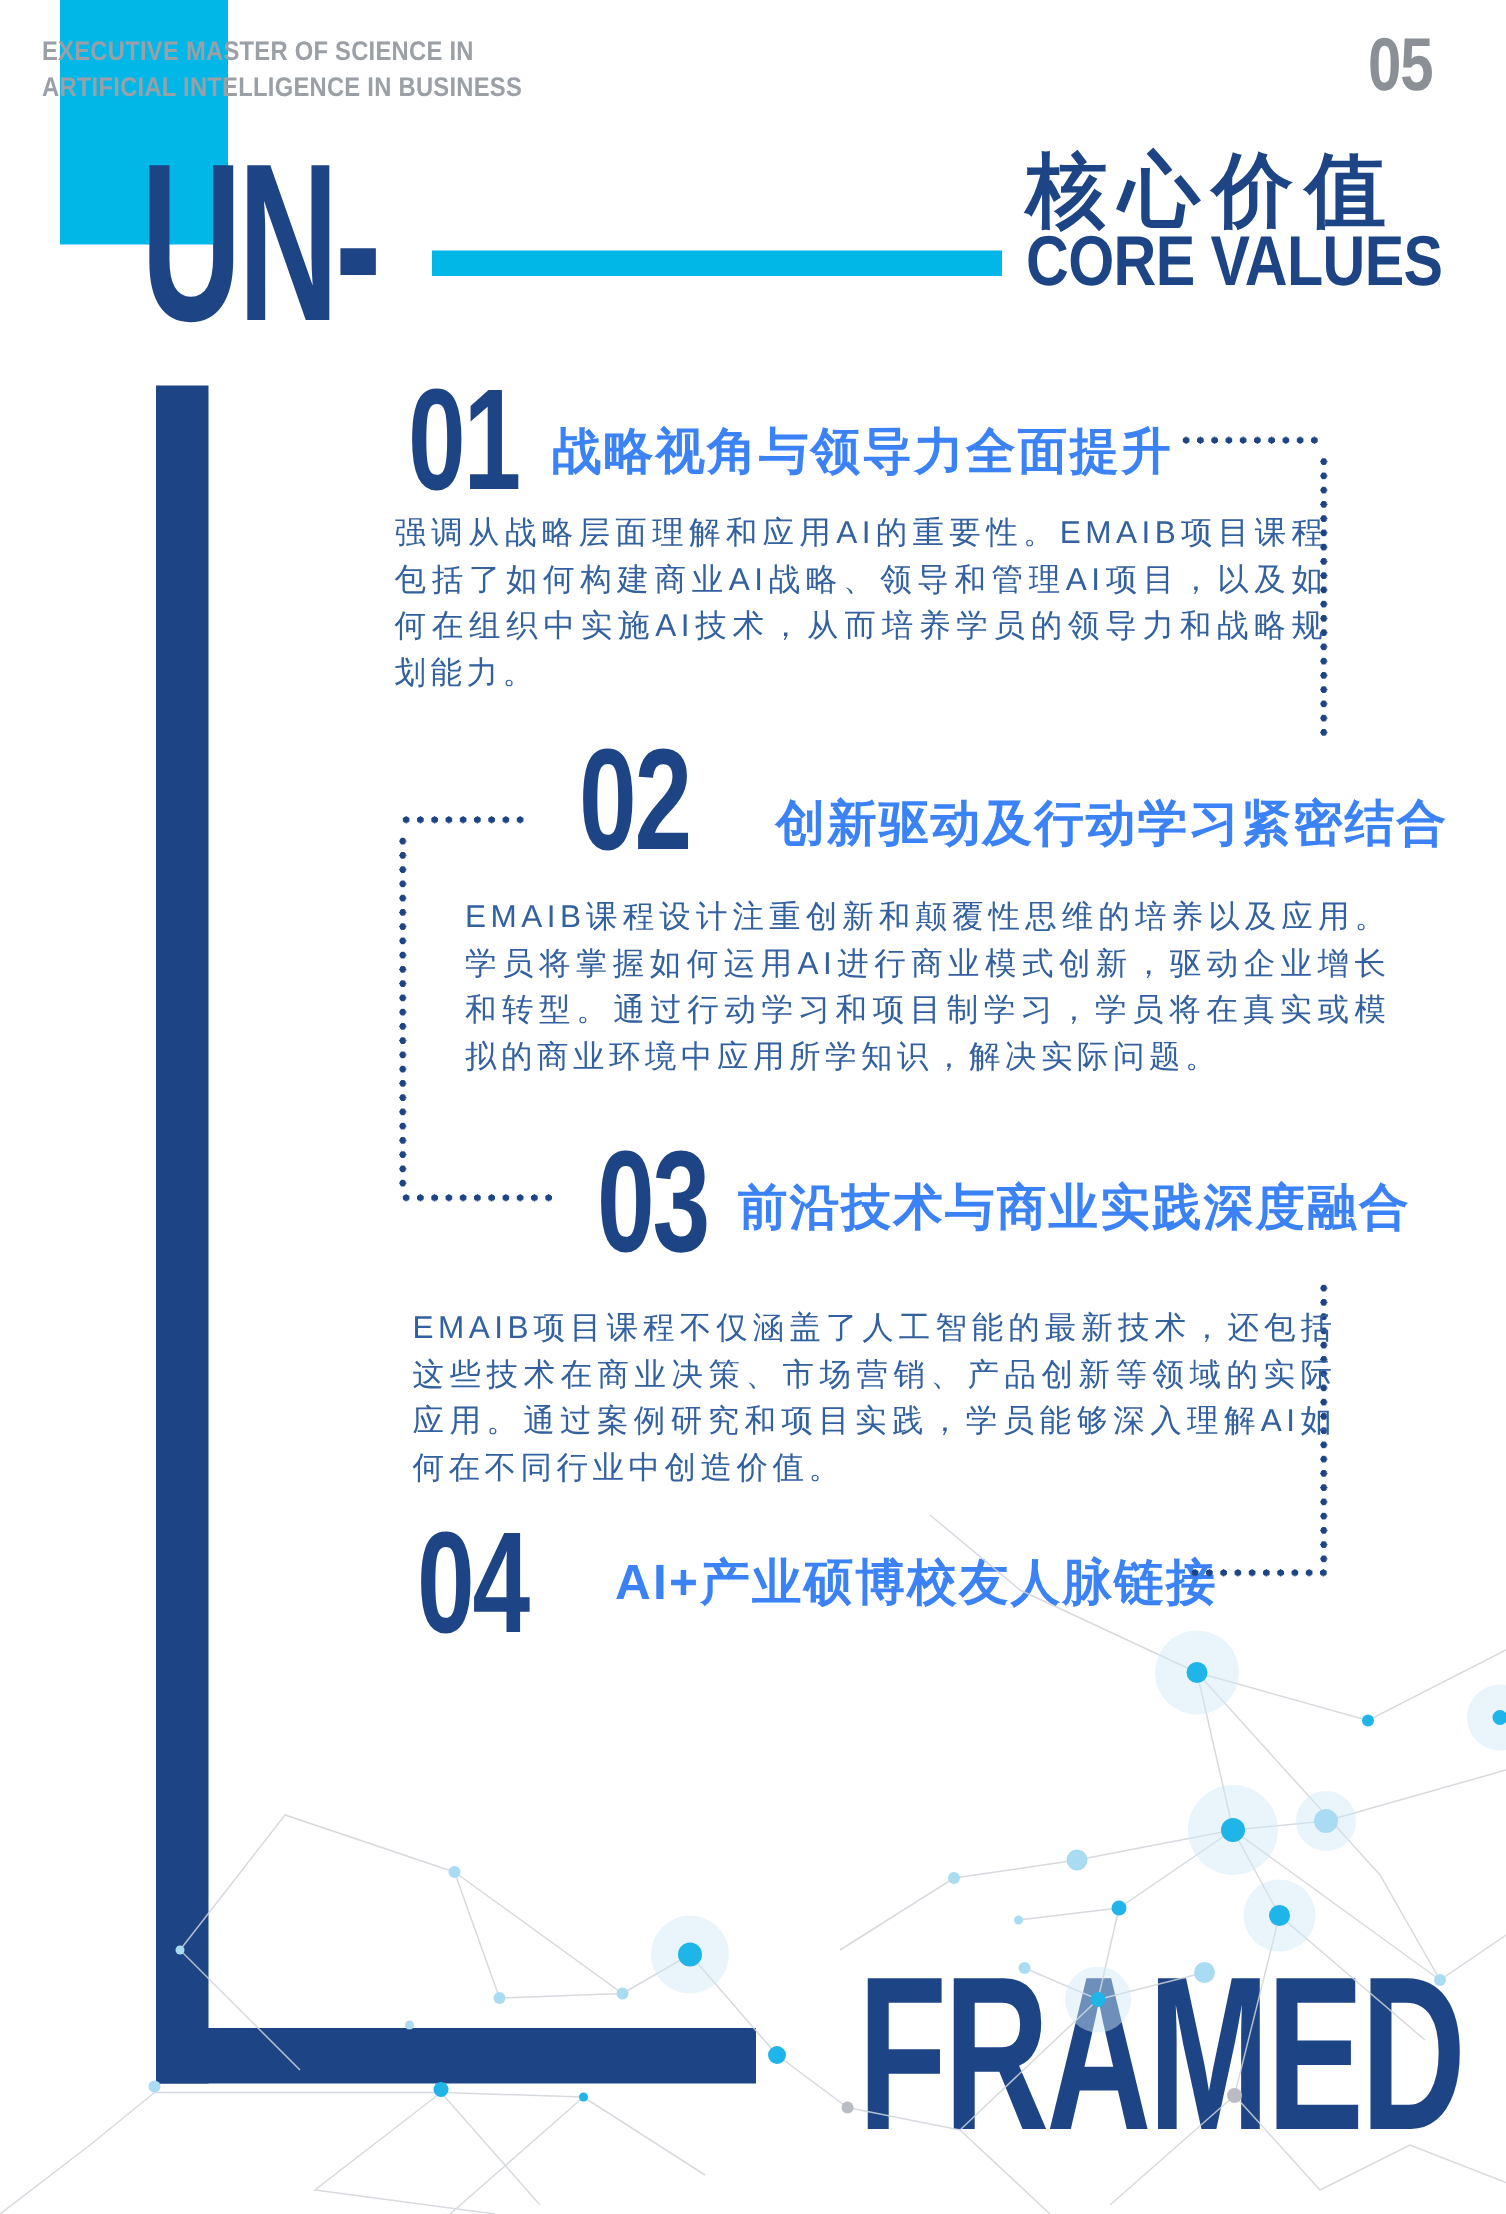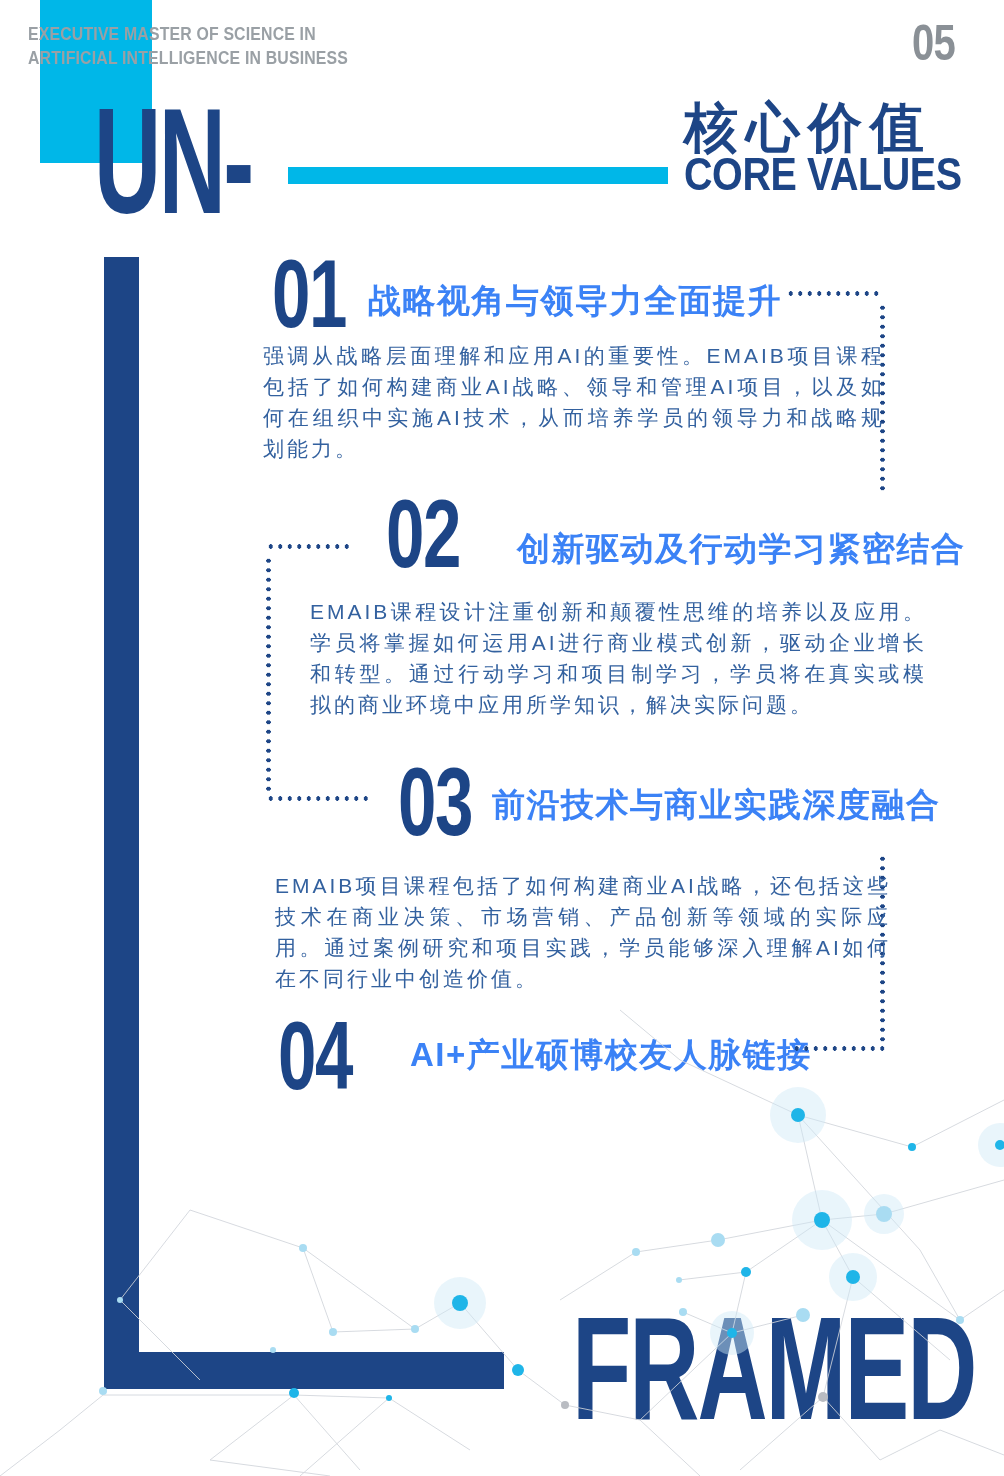--- a/index.html
+++ b/index.html
@@ -118,21 +118,21 @@
   <div class="dots-h" style="left:266px;top:544px;width:86px;"></div>
   <div class="dots-v" style="left:266px;top:556px;height:240px;"></div>
   <div class="sec-number" style="left:386px;top:488px;">02</div>
   <div class="sec-title" style="left:488px;top:530px;margin-left:29px;">创新驱动及行动学习紧密结合</div>
   <div class="sec-body" style="left:310px;top:596px;width:617px;">EMAIB课程设计注重创新和颠覆性思维的培养以及应用。学员将掌握如何运用AI进行商业模式创新，驱动企业增长和转型。通过行动学习和项目制学习，学员将在真实或模拟的商业环境中应用所学知识，解决实际问题。</div>
 
   <div class="dots-h" style="left:266px;top:796px;width:104px;"></div>
   <div class="sec-number" style="left:398px;top:756px;">03</div>
   <div class="sec-title" style="left:492px;top:786px;">前沿技术与商业实践深度融合</div>
   <div class="dots-v" style="left:880px;top:854px;height:192px;"></div>
-  <div class="sec-body" style="left:275px;top:870px;width:616px;">EMAIB项目课程包括了如何构建商业AI战略，还包括这些技术在商业决策、市场营销、产品创新等领域的实际应用。通过案例研究和项目实践，学员能够深入理解AI如何在不同行业中创造价值。</div>
+  <div class="sec-body" style="left:275px;top:870px;width:616px;">EMAIB项目课程不仅涵盖了人工智能的最新技术，还包括这些技术在商业决策、市场营销、产品创新等领域的实际应用。通过案例研究和项目实践，学员能够深入理解AI如何在不同行业中创造价值。</div>
 
   <div class="sec-number" style="left:278px;top:1010px;">04</div>
   <div class="sec-title" style="left:382px;top:1036px;margin-left:28px;">AI+产业硕博校友人脉链接</div>
   <div class="dots-h" style="left:792px;top:1046px;width:93px;"></div>
 
   <div class="framed-text">FRAMED</div>
 
   <svg class="network" width="1004" height="476" viewBox="0 1000 1004 476" xmlns="http://www.w3.org/2000/svg">
     <g stroke="#d0d4da" stroke-width="1" fill="none" opacity=".85">
       <path d="M798 1115 L912 1147 L1004 1100"></path>

